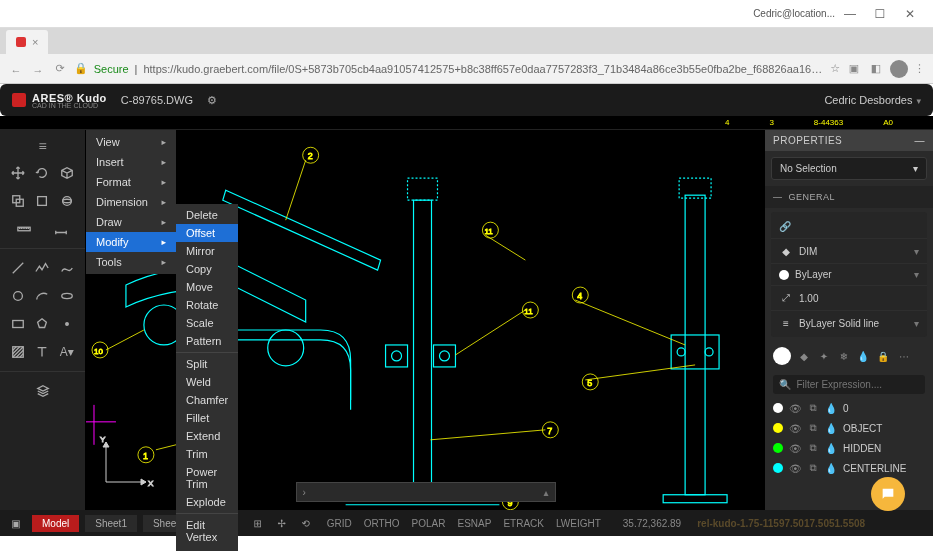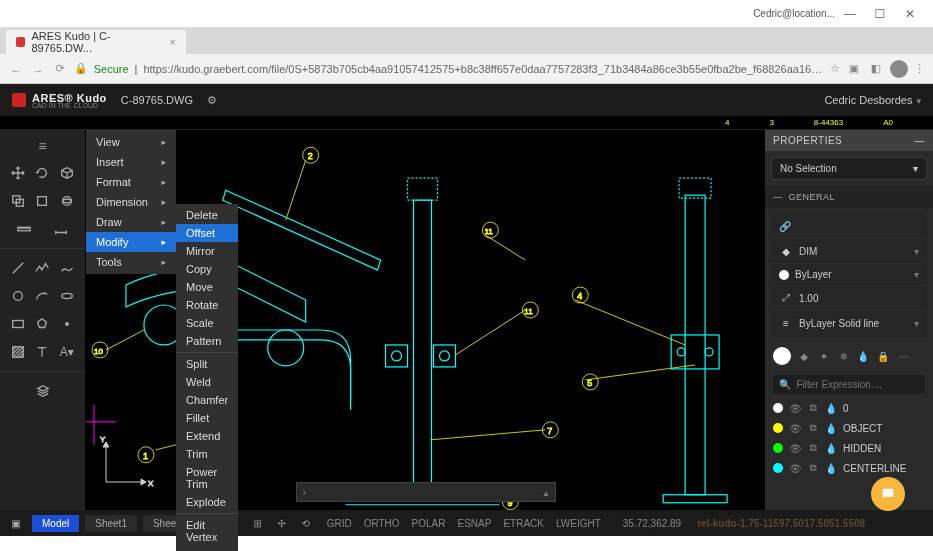--- a/index.html
+++ b/index.html
@@ -21,21 +21,21 @@
 .addr-bar { height: 30px; background: #f2f2f2; border-bottom: 1px solid #ccc; display: flex; align-items: center; gap: 6px; padding: 0 8px; font-size: 11px; color: #555; }
 .addr-bar .nav { color: #888; width: 16px; text-align: center; }
 .secure { color: #1a8b1a; font-size: 11px; }
 .lock { color: #1a8b1a; }
 .url-box { flex: 1; overflow: hidden; white-space: nowrap; text-overflow: ellipsis; color: #666; }
 .addr-bar .star { color: #888; }
 .addr-bar .avatar { width:18px; height:18px; border-radius:50%; background:#888; }
 .addr-bar .dots { color:#888; }
 
 
-.app-hdr { height: 32px; background: #1b1b1b; display: flex; align-items: center; padding: 0 12px; gap: 14px; color: #ccc; font-size: 11px; }
+.app-hdr { height: 32px; background: #1b1b1b; display: flex; align-items: center; padding: 0 12px; gap: 14px; color: #ccc; font-size: 11px; border-radius: 6px; }
 .app-hdr .logo { display:flex; align-items:center; gap:6px; }
 .app-hdr .logo .mark { width:14px; height:14px; background:#c22; border-radius:2px; display:inline-block; position:relative; }
 .app-hdr .logo .brand { color:#eee; font-weight:bold; letter-spacing:0.5px; }
 .app-hdr .logo .sub { font-size:7px; color:#888; display:block; margin-top:-2px; }
 .app-hdr .spacer { flex:1; }
 .app-hdr .gear { color:#aaa; }
 .app-hdr .user { color:#ccc; }
 
 
 .ruler { height: 14px; background:#000; display:flex; justify-content:flex-end; padding-right:40px; gap:40px; font-size:8px; color:#ff0; align-items:center; border-bottom:1px solid #222; }
@@ -92,21 +92,21 @@
 .layers .lrow .eye,.layers .lrow .cp,.layers .lrow .dr{ width:12px; color:#888; text-align:center;}
 .layers .lrow .nm{ flex:1; }
 
 
 .chat{ position:absolute; right:28px; bottom:40px; width:34px; height:34px; border-radius:50%; background:#f6b73c; display:flex; align-items:center; justify-content:center;}
 .chat svg{ width:16px; height:16px; fill:#fff;}
 
 
 .status{ height:26px; background:#1b1b1b; display:flex; align-items:center; gap:6px; padding:0 6px; color:#aaa; font-size:10px; }
 .status .swtab{ padding:3px 10px; background:#2a2a2a; }
-.status .swtab.active{ background:#1d4ed8; color:#fff;}
+.status .swtab.active{ background:#b91c1c; color:#fff;}
 .status .sbtn{ width:18px; height:18px; color:#999; display:flex; align-items:center; justify-content:center;}
 .status .sopt{ padding:0 6px; color:#888;}
 .status .coords{ padding:0 10px; color:#888;}
 .status .rel{ color:#5a4a2a;font-weight:bold; }
 .status .bar-ico{ width:20px; text-align:center;}
 
 
 .caret-down::after{ content:"▾"; font-size:9px; margin-left:4px; color:#888;}
 </style>
 </head>
@@ -116,21 +116,20 @@
   <div class="spacer"></div>
   <span class="txt">Cedric@location...</span>
   <span class="ctrl">—</span>
   <span class="ctrl">☐</span>
   <span class="ctrl">✕</span>
 </div>
 
 <div class="tab-bar">
   <div class="tab">
     <span class="fav"></span>
-    <span>ARES Kudo | C-89765.DW...</span>
     <span class="x">×</span>
   </div>
 </div>
 
 <div class="addr-bar">
   <span class="nav">←</span>
   <span class="nav">→</span>
   <span class="nav">⟳</span>
   <span class="lock">🔒</span>
   <span class="secure">Secure</span>

